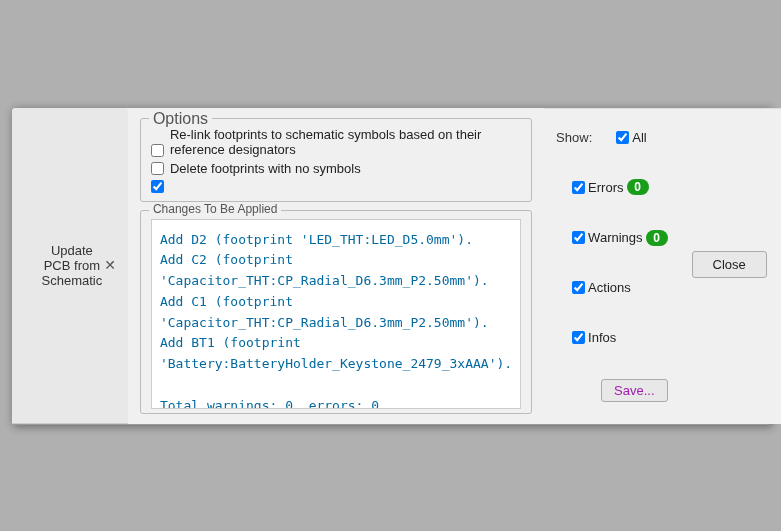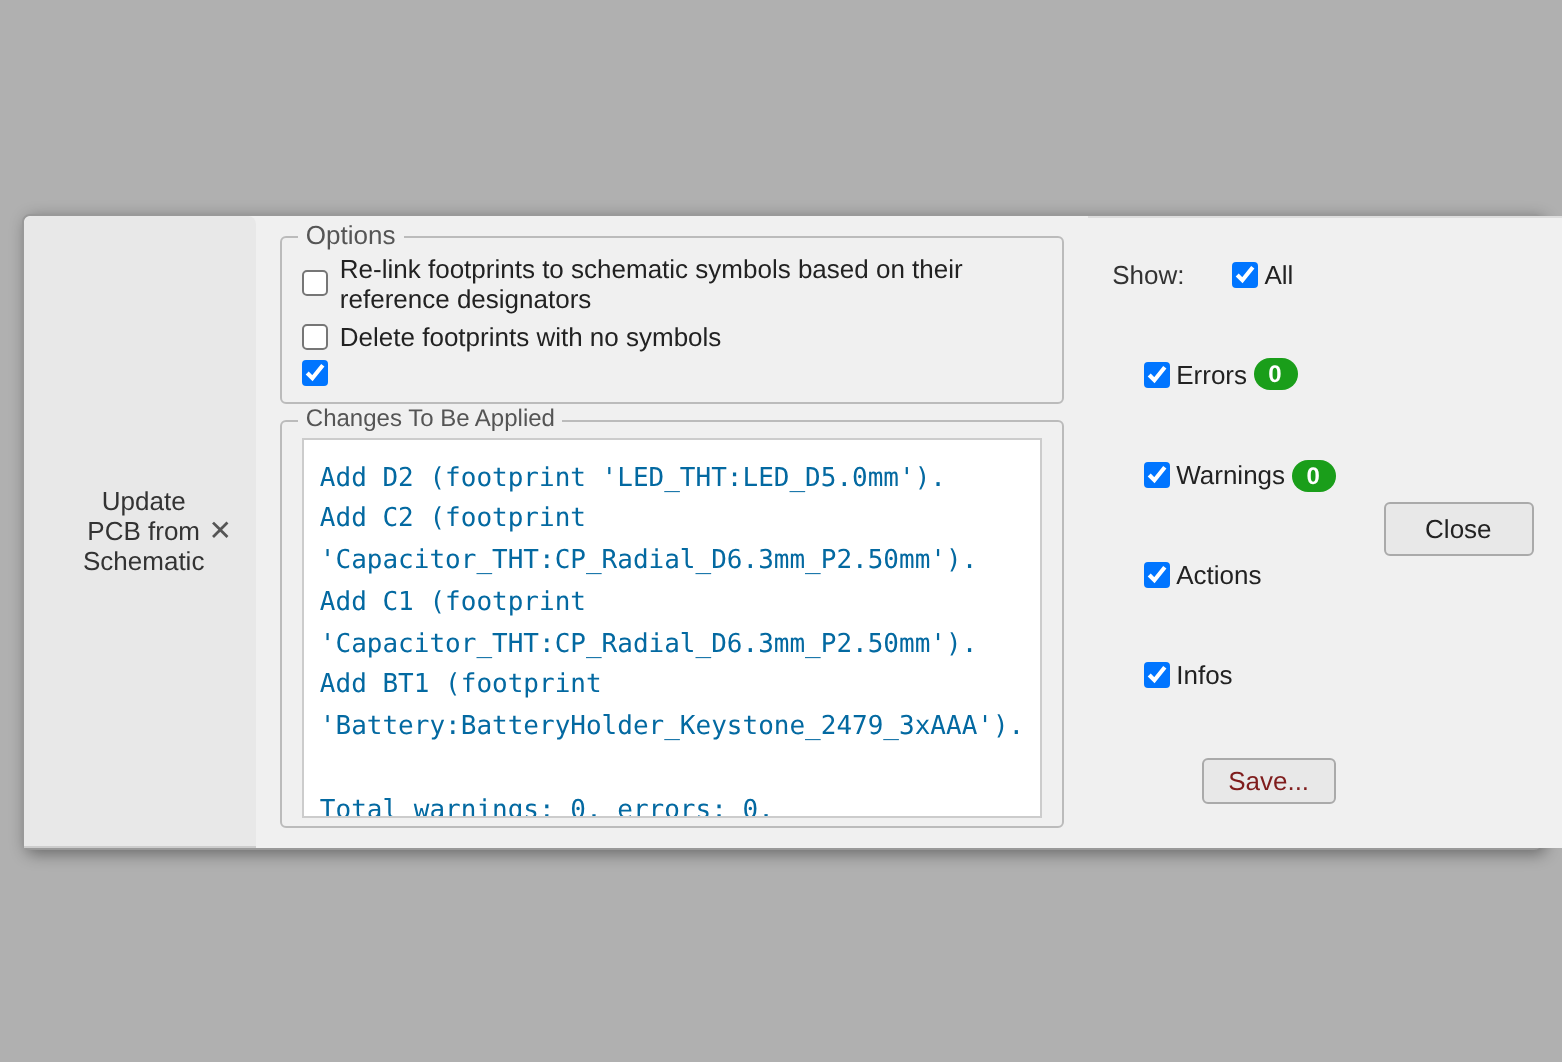--- a/index.html
+++ b/index.html
@@ -57,30 +57,30 @@
       border-radius: 3px;
       padding: 8px 10px 8px 10px;
       position: relative;
     }
     .group-label {
       position: absolute;
       top: -9px;
       left: 8px;
       background: #f0f0f0;
       padding: 0 4px;
-      font-size: 13px;
+      font-size: 16px;
       color: #555;
     }
     .option-row {
       display: flex;
       align-items: center;
       gap: 6px;
       margin-top: 4px;
     }
-    .option-row:first-of-type { margin-top: 0; }
+    .option-row:first-of-type { margin-top: 0; align-items: flex-end; }
     .option-row input[type="checkbox"] {
       width: 13px;
       height: 13px;
       cursor: pointer;
     }
     .option-row label {
       font-size: 13px;
       color: #222;
       cursor: pointer;
     }
@@ -156,21 +156,21 @@
       display: inline-block;
     }
     .save-btn {
       margin-left: auto;
       background: #e8e8e8;
       border: 1px solid #aaa;
       border-radius: 3px;
       padding: 3px 12px;
       font-size: 13px;
       cursor: pointer;
-      color: #7f1d1d;
+      color: #a21caf;
     }
     .action-row {
       display: flex;
       justify-content: flex-start;
       align-items: center;
       padding: 6px 12px 10px 12px;
       gap: 8px;
       background: #f0f0f0;
       border-top: 1px solid #ddd;
     }

